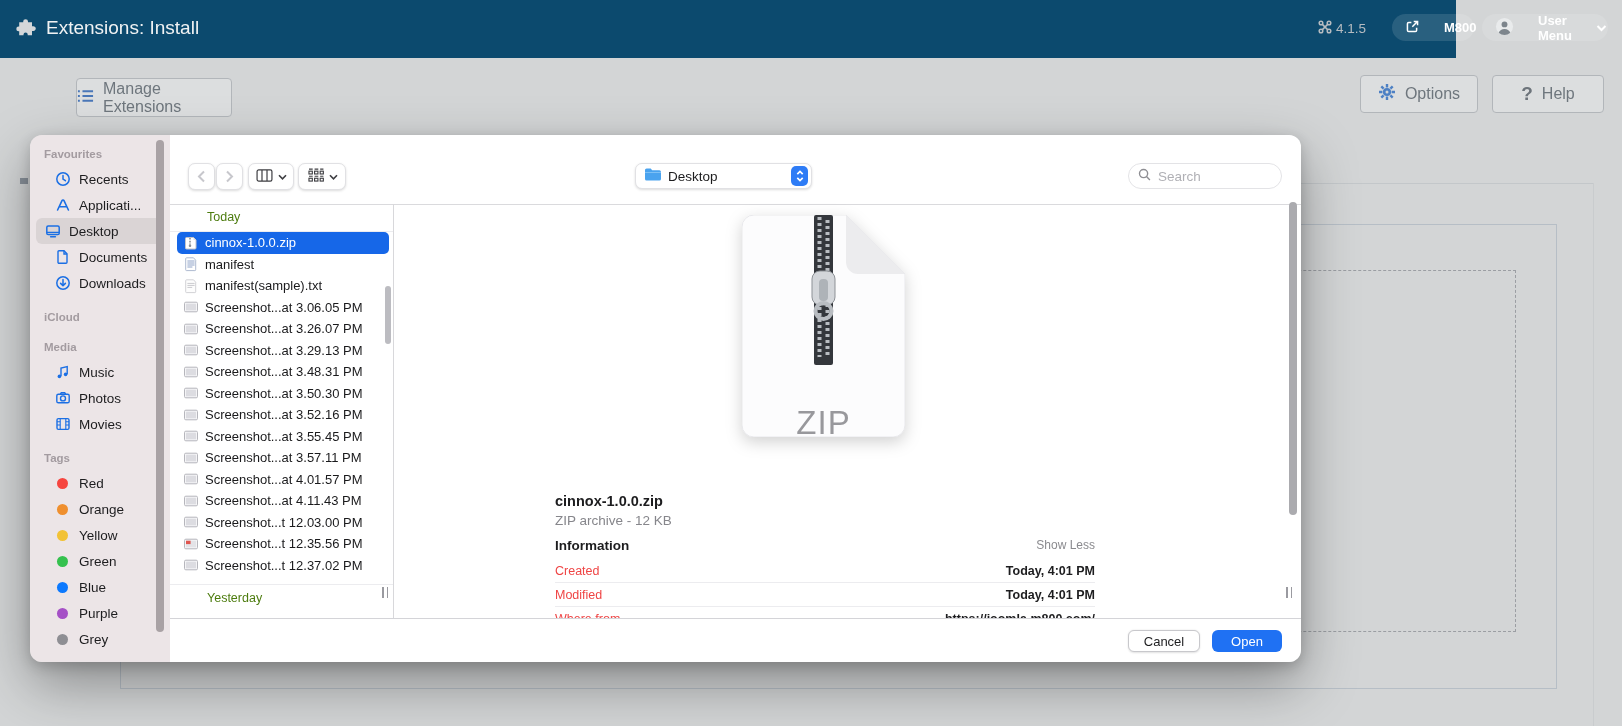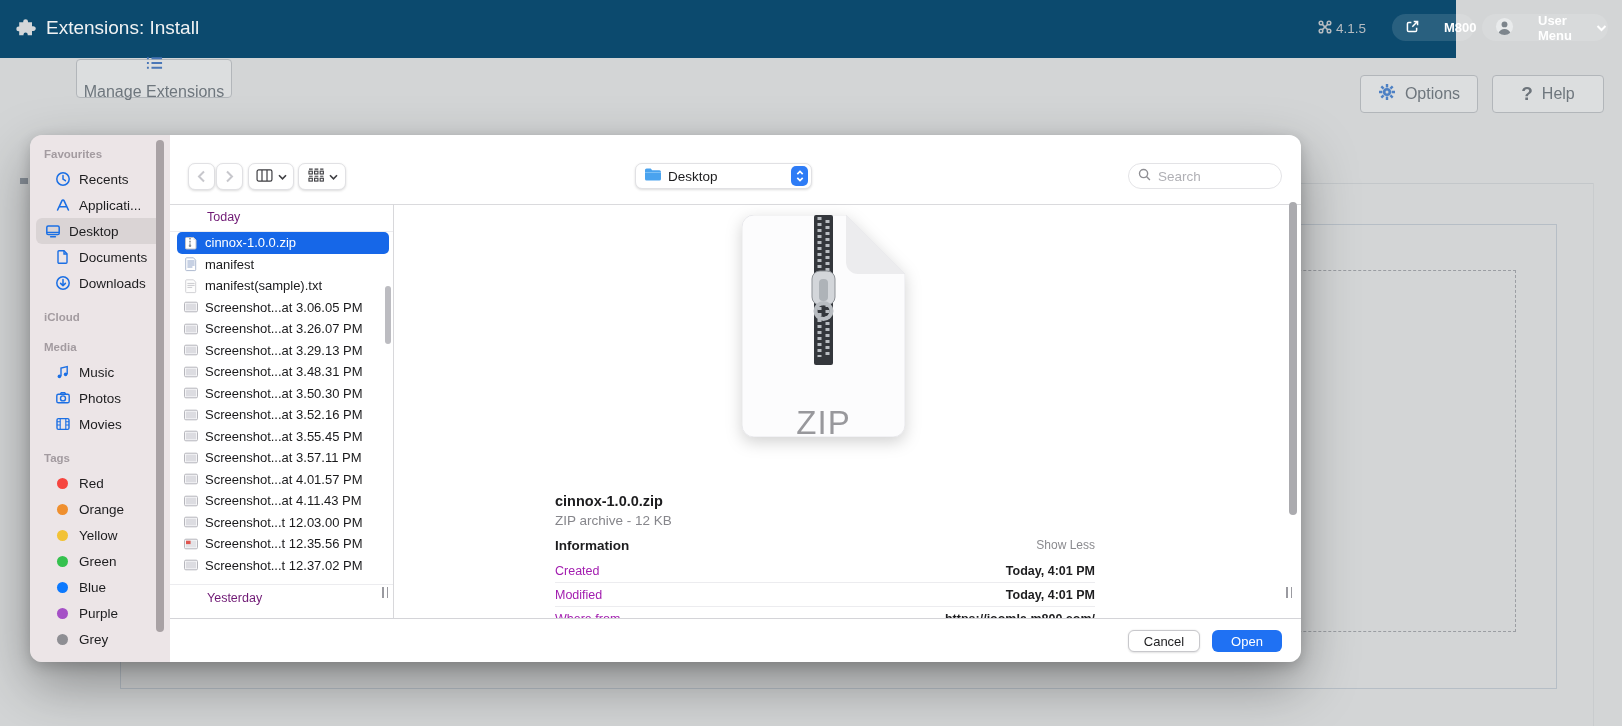--- a/index.html
+++ b/index.html
@@ -47,21 +47,21 @@
   .dropdown{position:absolute;left:465px;top:28px;width:177px;height:26px;border:1px solid #e1e1e4;border-radius:7px;
             box-shadow:0 1px 2.5px rgba(0,0,0,.14);display:flex;align-items:center;gap:6px;padding:0 3px 0 8px;box-sizing:border-box;cursor:pointer;background:#fff;}
   .dropdown .lbl{flex:1;font-size:13.5px;color:#1c1c1e;}
   .stepper{width:17px;height:20px;border-radius:5px;background:#2e7cf6;display:flex;align-items:center;justify-content:center;}
   .search{position:absolute;left:958px;top:28px;width:154px;height:26px;border:1px solid #e3e3e6;border-radius:13px;
           display:flex;align-items:center;gap:5px;padding:0 9px;box-sizing:border-box;background:#fff;}
   .search input{border:none;outline:none;width:100%;font-size:13.5px;color:#1c1c1e;font-family:inherit;background:transparent;}
   .search input::placeholder{color:#b0b0b5;}
 
   .filecol{position:absolute;left:0;top:69px;width:223px;height:414px;overflow:hidden;}
-  .fl-h{padding:6px 0 0 37px;height:18px;font-size:12.5px;color:#701a75;}
+  .fl-h{padding:6px 0 0 37px;height:18px;font-size:12.5px;color:#4d7c0f;}
   .fl-hr{height:1px;background:#ececef;margin-top:3px;}
   .frow{height:21.5px;display:flex;align-items:center;gap:6px;padding-left:13px;font-size:13px;color:#1a1a1c;cursor:pointer;}
   .frow .fic{width:16px;height:16px;flex:0 0 16px;display:inline-flex;}
   .frow.sel{background:#1667e8;border-radius:5px;margin:0 4px 0 7px;padding-left:6px;color:#fff;font-weight:500;}
   .fl-scroll{position:absolute;left:215px;top:151px;width:6px;height:58px;border-radius:3px;background:#bcbcc1;}
 
   .preview-scroll{position:absolute;left:1119px;top:67px;width:8px;height:313px;border-radius:4px;background:#ababaf;}
   .grip{position:absolute;width:12px;height:11px;display:flex;gap:3px;}
   .grip i{width:1.5px;height:11px;background:#9a9aa0;display:block;}
 
@@ -69,21 +69,21 @@
   .ziplabel{position:absolute;left:572px;top:263px;width:163px;text-align:center;font-size:33px;color:#98989c;letter-spacing:1px;margin-top:6px;}
 
   .info{position:absolute;left:385px;top:358px;width:540px;height:125px;overflow:hidden;}
   .i-name{font-size:14.5px;font-weight:bold;color:#1d1d1f;height:20px;}
   .i-kind{font-size:13.5px;color:#86868b;height:16px;margin-bottom:6px;}
   .i-head{display:flex;justify-content:space-between;align-items:center;height:20px;margin-bottom:4px;}
   .i-head .t{font-size:13.5px;font-weight:bold;color:#1d1d1f;}
   .i-head .less{font-size:12px;color:#8a8a8e;cursor:pointer;}
   .i-row{height:23px;display:flex;justify-content:space-between;align-items:center;border-bottom:1px solid #ececef;}
   .i-row:last-child{border-bottom:none;}
-  .i-row .k{font-size:12.5px;color:#a21caf;}
+  .i-row .k{font-size:12.5px;color:#ef4444;}
   .i-row .v{font-size:12.5px;font-weight:bold;color:#1d1d1f;}
 
   .footer-div{position:absolute;left:0;top:483px;width:1131px;height:1px;background:#d4d4d8;}
   .btn{position:absolute;top:495px;height:22px;border-radius:6px;font-size:13px;display:flex;align-items:center;justify-content:center;cursor:pointer;box-sizing:border-box;font-family:inherit;}
   .btn.cancel{left:958px;width:72px;background:#fff;border:1px solid #c8c8cc;color:#1d1d1f;box-shadow:0 .5px 2px rgba(0,0,0,.12);}
   .btn.open{left:1042px;width:70px;background:#1f71f3;border:none;color:#fff;font-weight:500;text-align:center;}
 </style>
 </head>
 <body>
 
@@ -125,21 +125,21 @@
     </span>
     <span>User Menu</span>
     <span>
       <svg width="11" height="8" viewBox="0 0 11 8" fill="none" stroke="#fff" stroke-width="2">
           <path d="M1.5 2 5.5 6 9.5 2"></path>
         </svg>
     </span>
   </div>
 </div>
 
-<div class="jbtn" style="left:76px;top:59px;width:156px;height:39px;flex-direction:column;">
+<div class="jbtn" style="left:76px;top:78px;width:156px;height:39px;">
   <span>
     <svg width="17" height="14" viewBox="0 0 18 14" stroke="#4a77b8" stroke-width="2" fill="none">
         <path d="M5.8 2h11.2M5.8 7h11.2M5.8 12h11.2M1 2h2M1 7h2M1 12h2"></path>
       </svg>
   </span>
   <span>Manage Extensions</span>
 </div>
 <div class="jbtn" style="left:1360px;top:75px;width:118px;height:38px;">
   <span>
     <svg width="18" height="18" viewBox="0 0 18 18">

